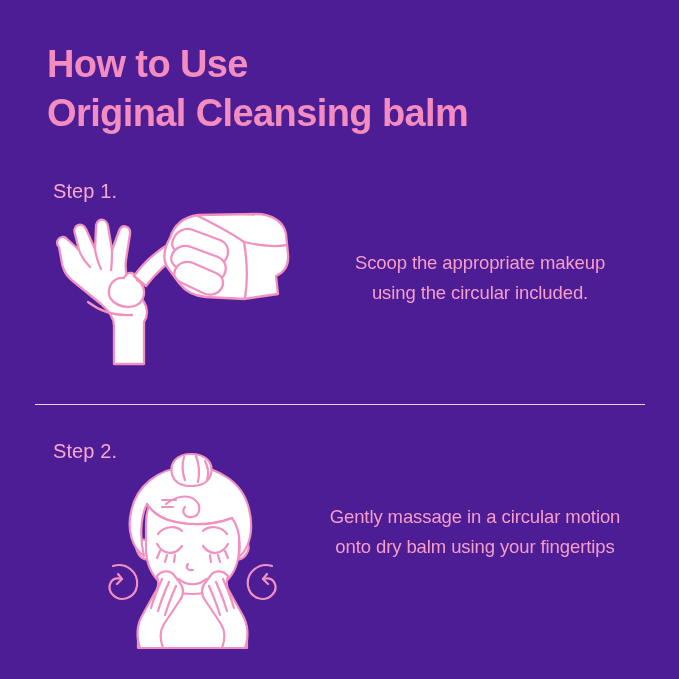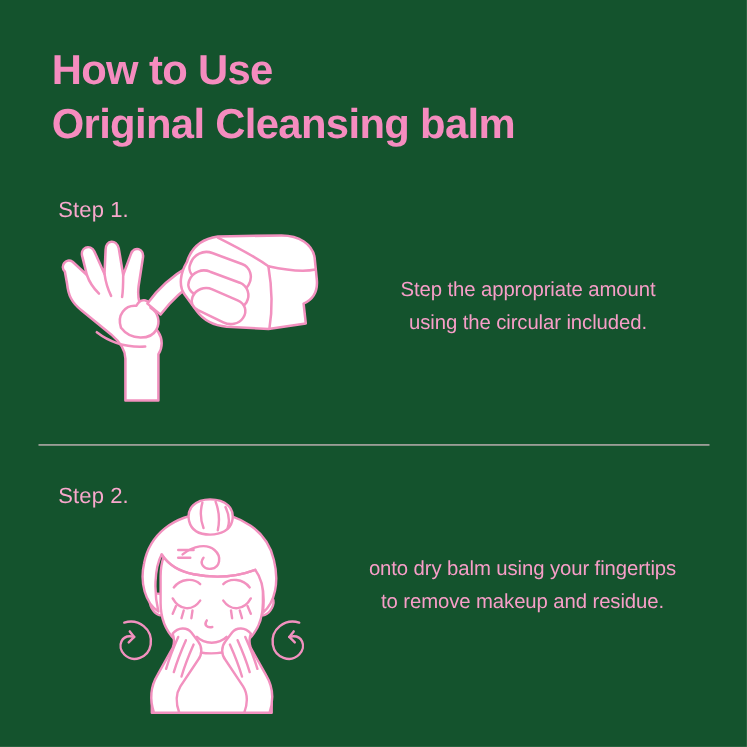--- a/index.html
+++ b/index.html
@@ -9,21 +9,21 @@
   body {
     width: 679px;
     height: 679px;
     font-family: "Liberation Sans", sans-serif;
     overflow: hidden;
   }
   #page {
     position: relative;
     width: 679px;
     height: 679px;
-    background: #14532d;
+    background: #4c1d95;
     box-sizing: border-box;
     text-decoration: underline;
   }
 
   
   #title-block {
     position: absolute;
     left: 47px;
     top: 40px;
     width: 600px;
@@ -196,21 +196,21 @@
 
           <path d="M 150,18 C 166,26 182,34 196,44"></path>
           <path d="M 196,44 C 214,48 229,49 239,47"></path>
           <path d="M 196,44 C 199,62 200,82 197,100"></path>
 
         </g>
       </svg>
     </div>
 
     <div class="step-text" id="text-1">
-      <span class="text-line">Step the appropriate amount</span>
+      <span class="text-line">Scoop the appropriate makeup</span>
       <span class="text-line">using the circular included.</span>
     </div>
   </div>
 
   <div class="step" id="step-2">
 
     <div class="step-label">Step 2.</div>
 
     <div class="step-figure" id="figure-2">
       <svg width="185" height="200" viewBox="0 0 185 200" fill="none" xmlns="http://www.w3.org/2000/svg">
@@ -333,18 +333,18 @@
 
           <path d="M 123,127 C 127,136 131,146 134,156"></path>
           <path d="M 116,130 C 120,139 124,149 127,159"></path>
           <path d="M 109,134 C 113,143 117,153 120,163"></path>
 
         </g>
       </svg>
     </div>
 
     <div class="step-text" id="text-2">
+      <span class="text-line">Gently massage in a circular motion</span>
       <span class="text-line">onto dry balm using your fingertips</span>
-      <span class="text-line">to remove makeup and residue.</span>
     </div>
   </div>
 
 </div>
 
 </body></html>

